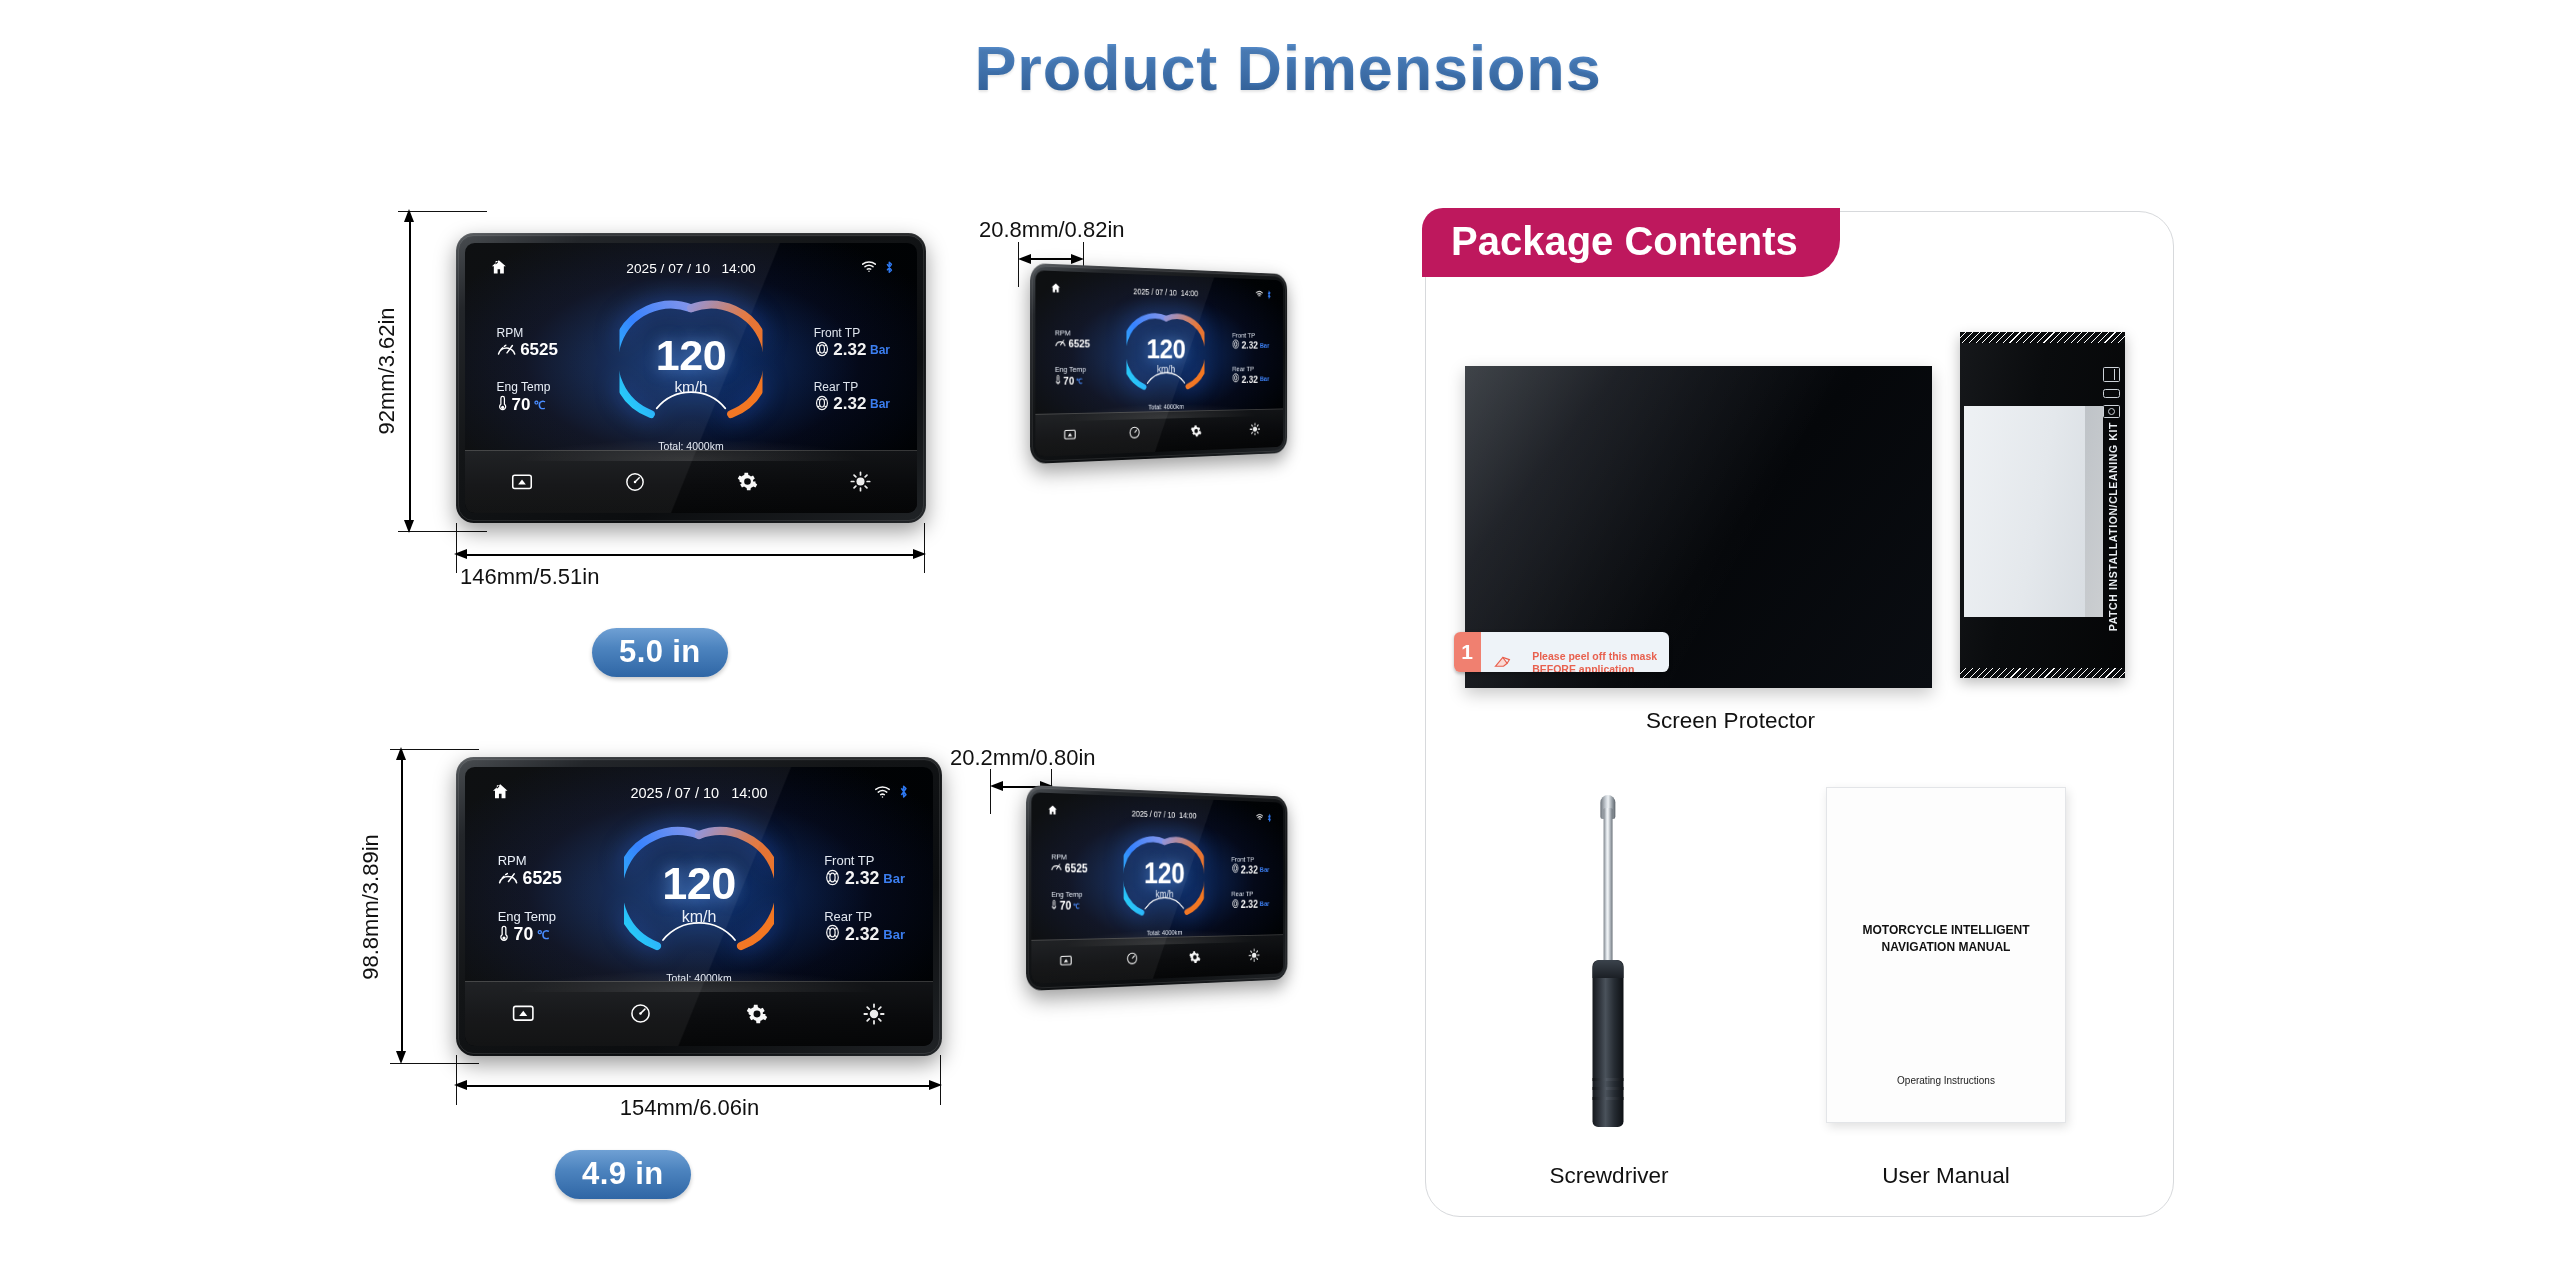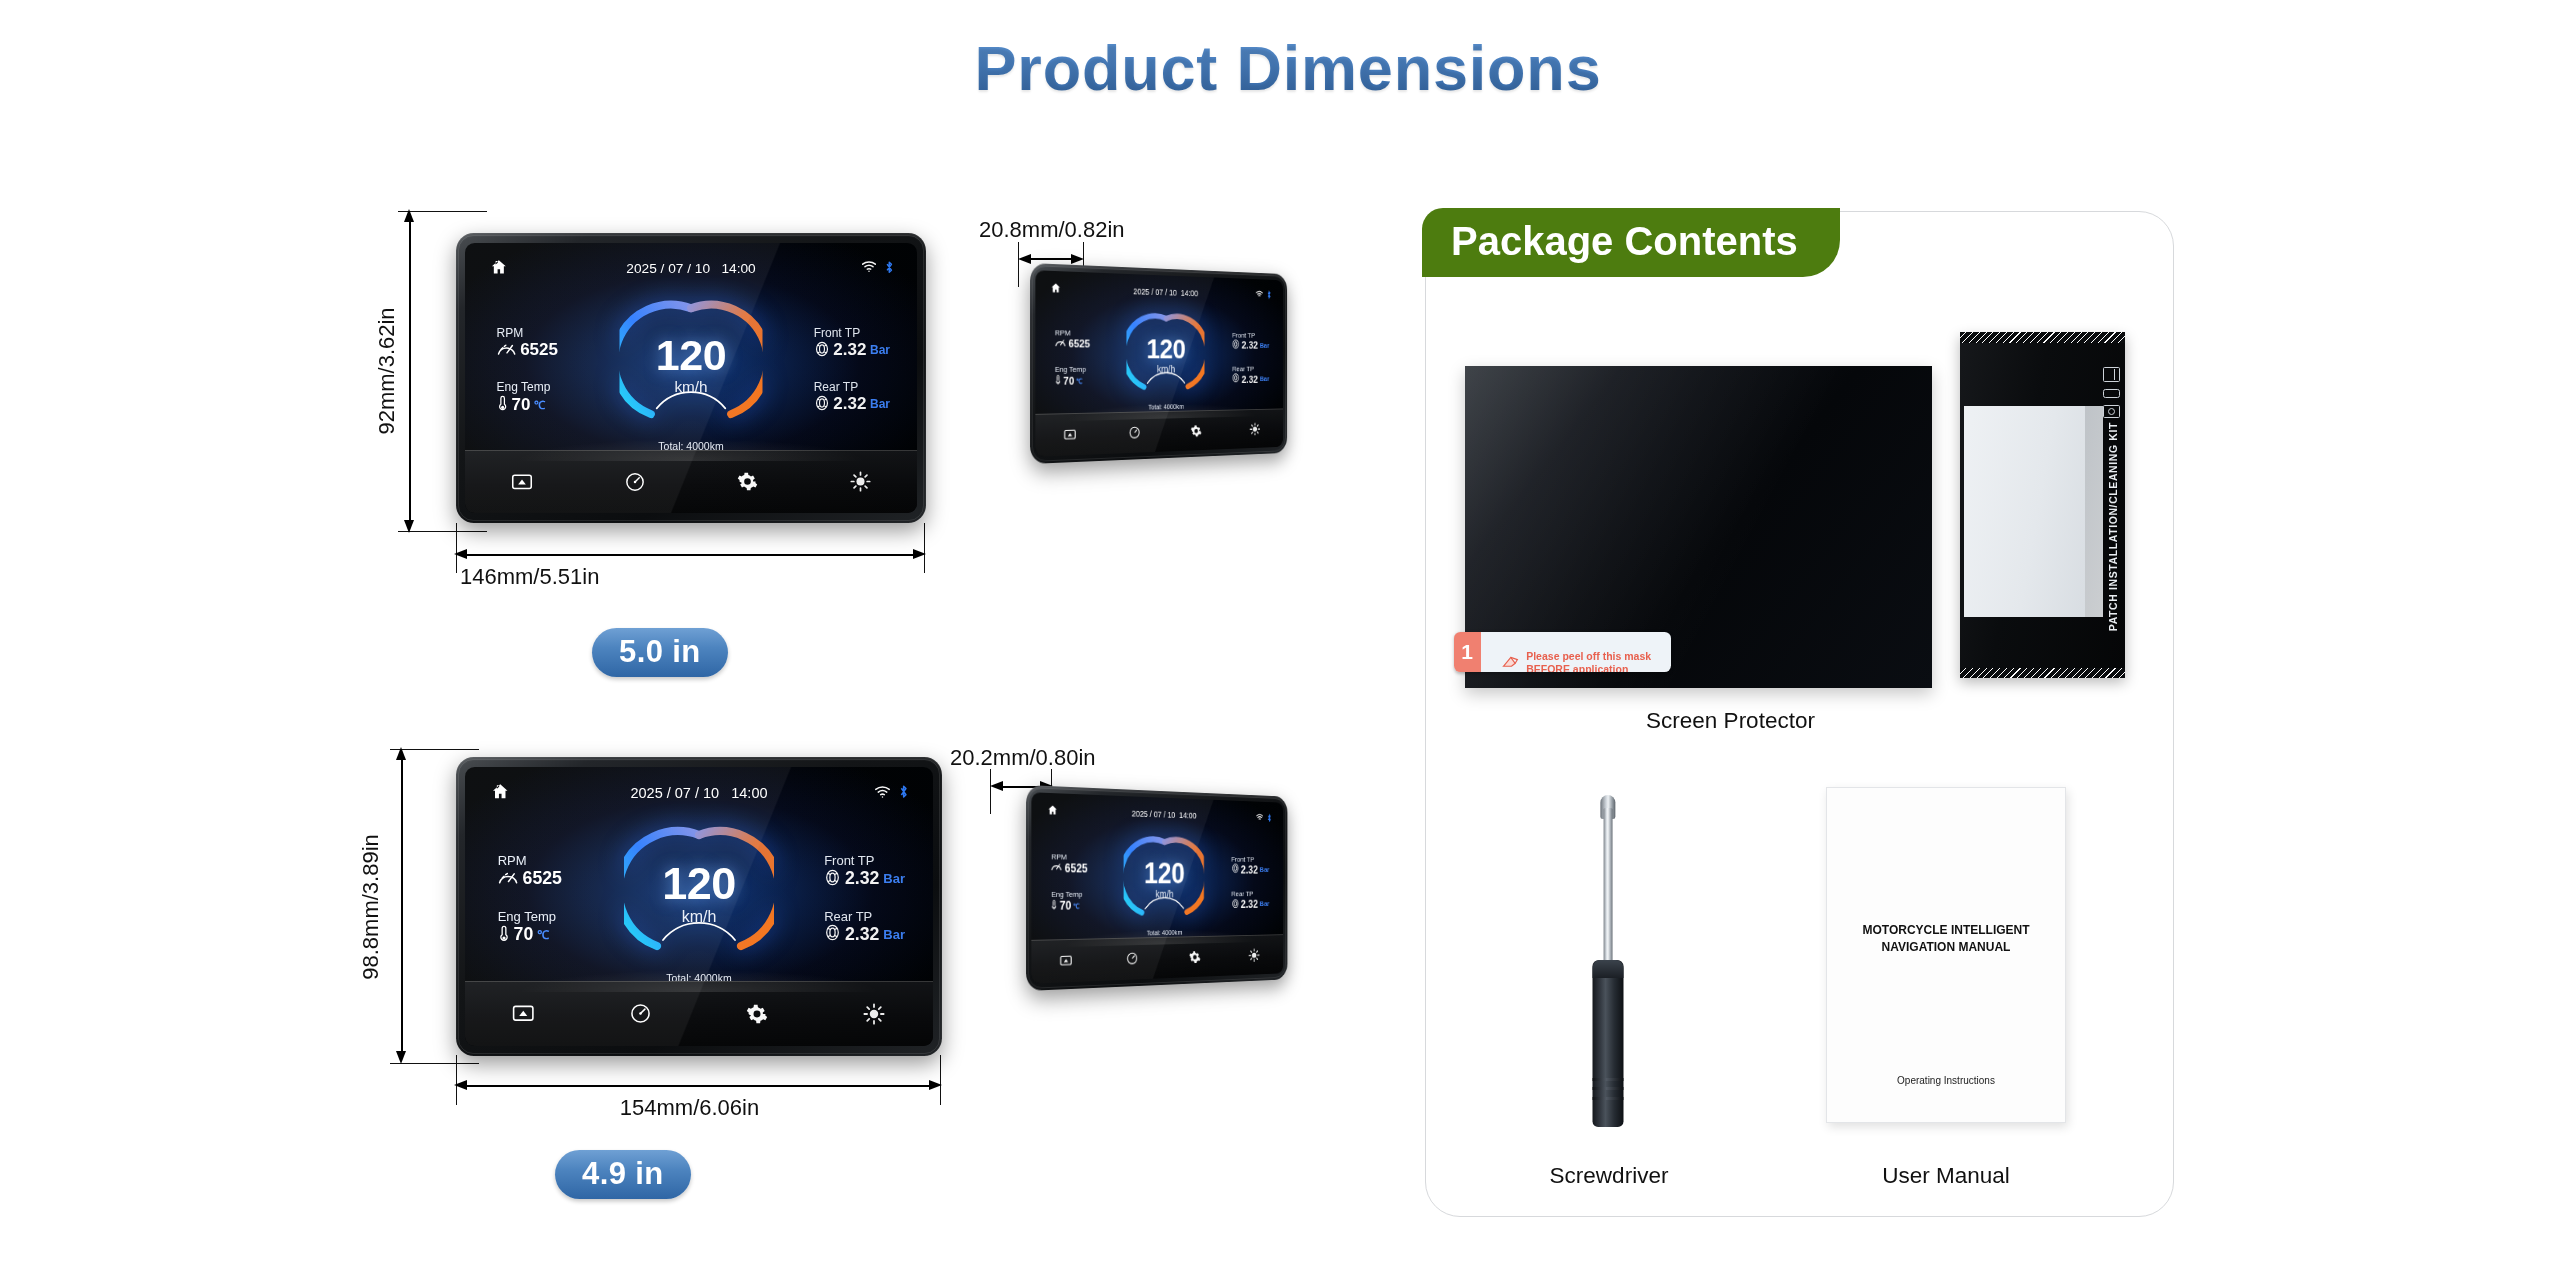--- a/index.html
+++ b/index.html
@@ -122,21 +122,21 @@
     -webkit-text-fill-color:transparent; color:#4a81c2;
   }
 
   
   .pkg-panel{
     position:absolute; left:1425px; top:211px; width:749px; height:1006px;
     border:1.6px solid #d7d9dc; border-radius:35px; background:#fff;
   }
   .pkg-banner{
     position:absolute; left:-4px; top:-4px;
-    background:#4d7c0f; color:#fff;
+    background:#be185d; color:#fff;
     font-size:40px; font-weight:bold;
     padding:11.3px 42px 13px 29px;
     border-top-left-radius:21px; border-bottom-right-radius:37px;
     white-space:nowrap;
   }
 
   
   .protector{
     position:absolute; left:1465px; top:366px; width:467px; height:322px;
     background:linear-gradient(128deg,#2a2f35 0%,#11141a 22%,#05070a 55%,#0a0d12 100%);
@@ -144,21 +144,21 @@
   }
   .protector-gloss{ position:absolute; inset:0;
     background:linear-gradient(118deg, rgba(255,255,255,0.10) 0%, rgba(255,255,255,0.03) 38%, rgba(255,255,255,0) 60%); }
   .peel-tab{
     position:absolute; left:-11.3px; bottom:16px; display:flex; align-items:stretch;
     background:#eef3f8; border-radius:6.4px; overflow:hidden;
     box-shadow:0 1.6px 3.2px rgba(0,0,0,0.25); height:40px;
   }
   .peel-num{ background:#f08070; color:#fff; font-weight:bold; font-size:21px;
     display:flex; align-items:center; justify-content:center; width:27px; }
-  .peel-body{ display:flex; align-items:center; gap:3px; padding:0 20px;margin-top:22px; }
+  .peel-body{ display:flex; align-items:center; gap:17px; padding:0 12px;margin-top:22px; }
   .peel-text{ color:#e8604e; font-size:10.5px; line-height:1.25; font-weight:bold; }
 
   
   .kit{
     position:absolute; left:1960px; top:332px; width:165px; height:346px;
     background:linear-gradient(100deg,#16181b 0%,#0a0c0e 40%,#050607 100%);
     box-shadow:0 4.8px 13px rgba(0,0,0,0.28);
   }
   .kit-serr{ position:absolute; left:0; right:0; height:10.5px;
     background:repeating-linear-gradient(135deg,#0a0c0e 0 4px,#fff 4px 4.8px); }

